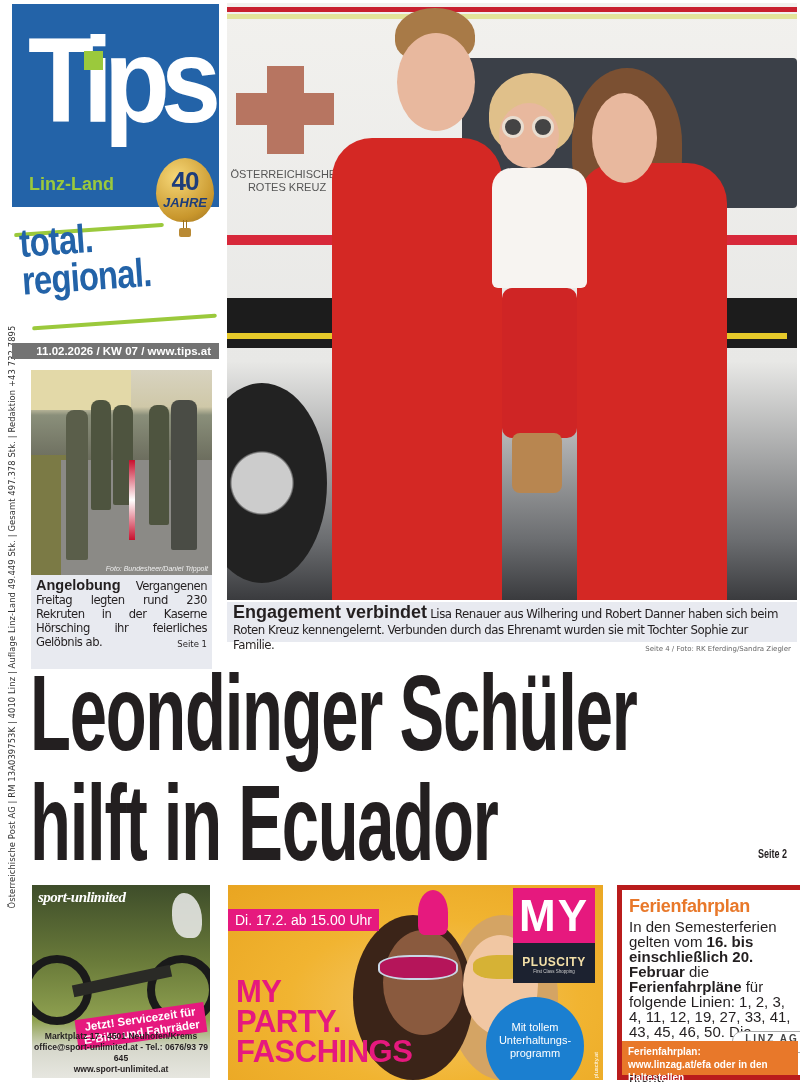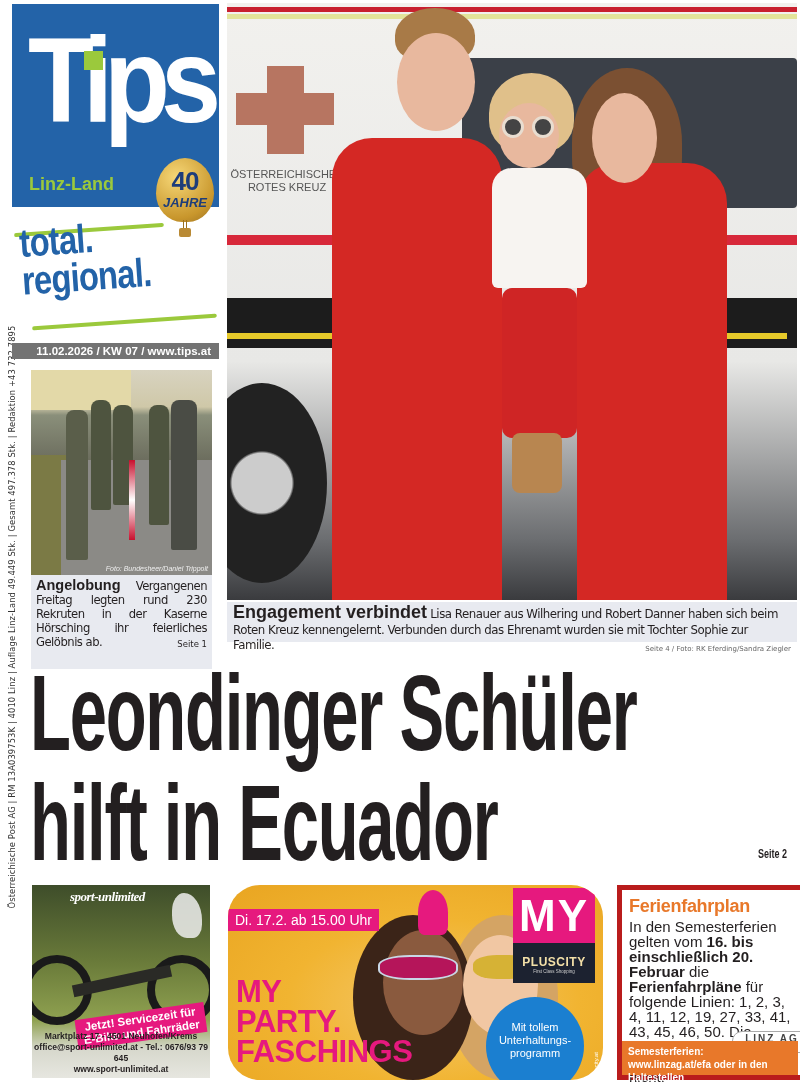--- a/index.html
+++ b/index.html
@@ -74,32 +74,32 @@
 
   
   .headline { position: absolute; left: 30px; top: 659px; width: 770px; font-family: "Liberation Sans", sans-serif; font-weight: bold;
     color: #231f20; font-size: 108px; line-height: 108px; letter-spacing: -2px; transform: scaleX(0.62); transform-origin: left top; white-space: nowrap; }
   .headline .l2 { display: block; margin-top: 2px; }
   .seite2 { position: absolute; left: 758px; top: 847px; font-weight: bold; font-size: 12px; transform: scaleX(0.75); transform-origin: left top; color: #231f20; }
 
   
   .ad-sport { position: absolute; left: 32px; top: 885px; width: 178px; height: 193px; overflow: hidden;
     background: linear-gradient(180deg, #3e4d2a 0%, #6a7b3a 40%, #8fa150 70%, #d7d8cc 85%, #e6e6e0 100%); }
-  .ad-sport .brand { position: absolute; left: 6px; top: 4px; color: #fff; font-weight: bold; font-style: italic; font-size: 13px; letter-spacing: -0.5px; font-family: "Liberation Serif", serif; margin-left: 32px; }
+  .ad-sport .brand { position: absolute; left: 6px; top: 4px; color: #fff; font-weight: bold; font-style: italic; font-size: 15px; letter-spacing: -0.5px; font-family: "Liberation Serif", serif; }
   .ad-sport .bike { position: absolute; left: 0; top: 70px; width: 178px; height: 80px; }
   .ad-sport .wheel-a, .ad-sport .wheel-b { position: absolute; width: 70px; height: 70px; border: 8px solid #1a1a1a; border-radius: 50%; top: 0; }
   .ad-sport .wheel-a { left: -10px; }
   .ad-sport .wheel-b { left: 115px; }
   .ad-sport .frame { position: absolute; left: 40px; top: 20px; width: 100px; height: 12px; background: #2a2a26; transform: rotate(-12deg); }
   .ad-sport .promo { position: absolute; left: 44px; top: 126px; width: 130px; background: #e6197e; color: #fff; font-weight: bold; font-size: 11.5px;
     line-height: 13px; padding: 2px 4px; transform: rotate(-8deg); text-align: center; }
   .ad-sport .addr { position: absolute; left: 0; bottom: 3px; width: 178px; text-align: center; font-size: 8.6px; line-height: 11px; font-weight: bold; color: #231f20; }
 
   .ad-my { position: absolute; left: 228px; top: 885px; width: 375px; height: 195px; overflow: hidden;
-    background: radial-gradient(ellipse at 55% 60%, #f4c86b 0%, #f1b431 50%, #e9a521 100%); border-radius: 32px; }
+    background: radial-gradient(ellipse at 55% 60%, #f4c86b 0%, #f1b431 50%, #e9a521 100%); }
   .ad-my .datebar { position: absolute; left: 0; top: 24px; background: #e6197e; color: #fff; font-size: 14px; padding: 3px 7px; }
   .ad-my .faces { position: absolute; left: 105px; top: 20px; width: 200px; height: 175px; }
   .ad-my .face1 { position: absolute; left: 50px; top: 25px; width: 80px; height: 105px; border-radius: 50%; background: #8a5a3e; }
   .ad-my .hair1 { position: absolute; left: 20px; top: 10px; width: 120px; height: 165px; border-radius: 50%; background: #3b2418; }
   .ad-my .face2 { position: absolute; left: 130px; top: 30px; width: 75px; height: 100px; border-radius: 50%; background: #f1c7a3; }
   .ad-my .hair2 { position: absolute; left: 115px; top: 10px; width: 110px; height: 165px; border-radius: 50%; background: #d4a464; }
   .ad-my .mask1 { position: absolute; left: 45px; top: 50px; width: 80px; height: 25px; border-radius: 40%; background: #b5155a; border: 2px solid #c9d7e6; }
   .ad-my .mask2 { position: absolute; left: 140px; top: 50px; width: 60px; height: 24px; border-radius: 40%; background: #d6b235; }
   .ad-my .feather { position: absolute; left: 85px; top: -15px; width: 30px; height: 45px; border-radius: 50% 50% 20% 20%; background: #e6197e; }
   .ad-my .party { position: absolute; left: 8px; top: 92px; color: #e6197e; font-weight: 900; font-size: 31px; line-height: 30px; letter-spacing: -0.5px; }
@@ -259,16 +259,16 @@
 <div class="ad-linz">
   <div class="title">Ferienfahrplan</div>
   <div class="body">
     <span>In den Semesterferien gelten vom </span><b>16. bis einschließlich 20. Februar</b><span> die </span><b>Ferienfahrpläne</b><span> für folgende Linien: 1, 2, 3, 4, 11, 12, 19, 27, 33, 41, 43, 45, 46, 50. Die Schnellbuslinie 77 verkehrt in dieser Zeit nicht.</span>
   </div>
   <div class="brand">
     <span class="a">LINZ AG</span>
     <span class="b">LINIEN</span>
   </div>
   <div class="foot">
-    <div>Semesterferien:</div>
+    <div>Ferienfahrplan:</div>
     <div>www.linzag.at/efa oder in den Haltestellen</div>
   </div>
 </div>
 
 </body></html>

